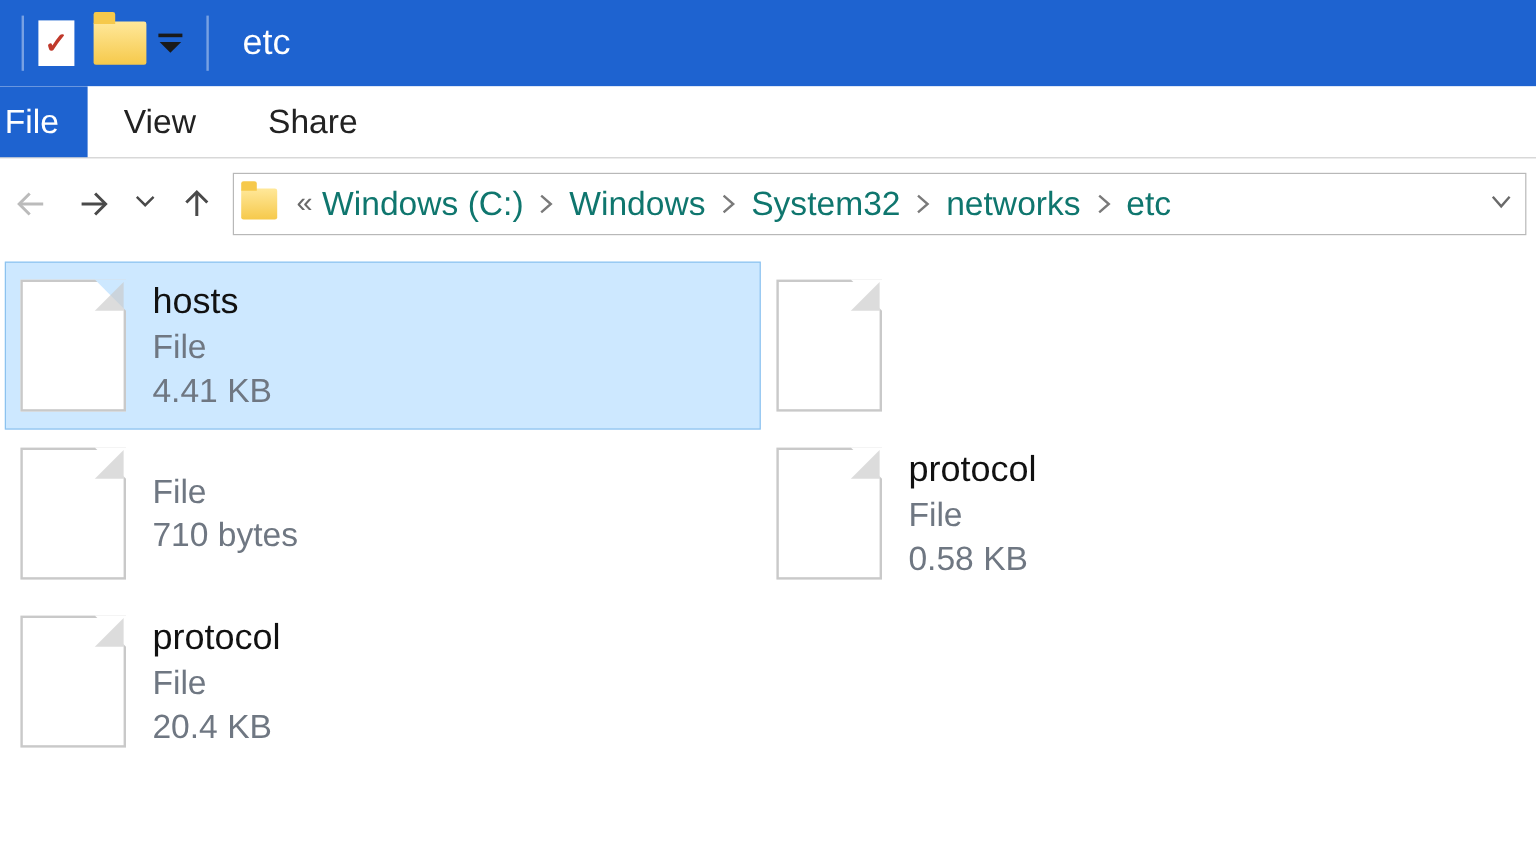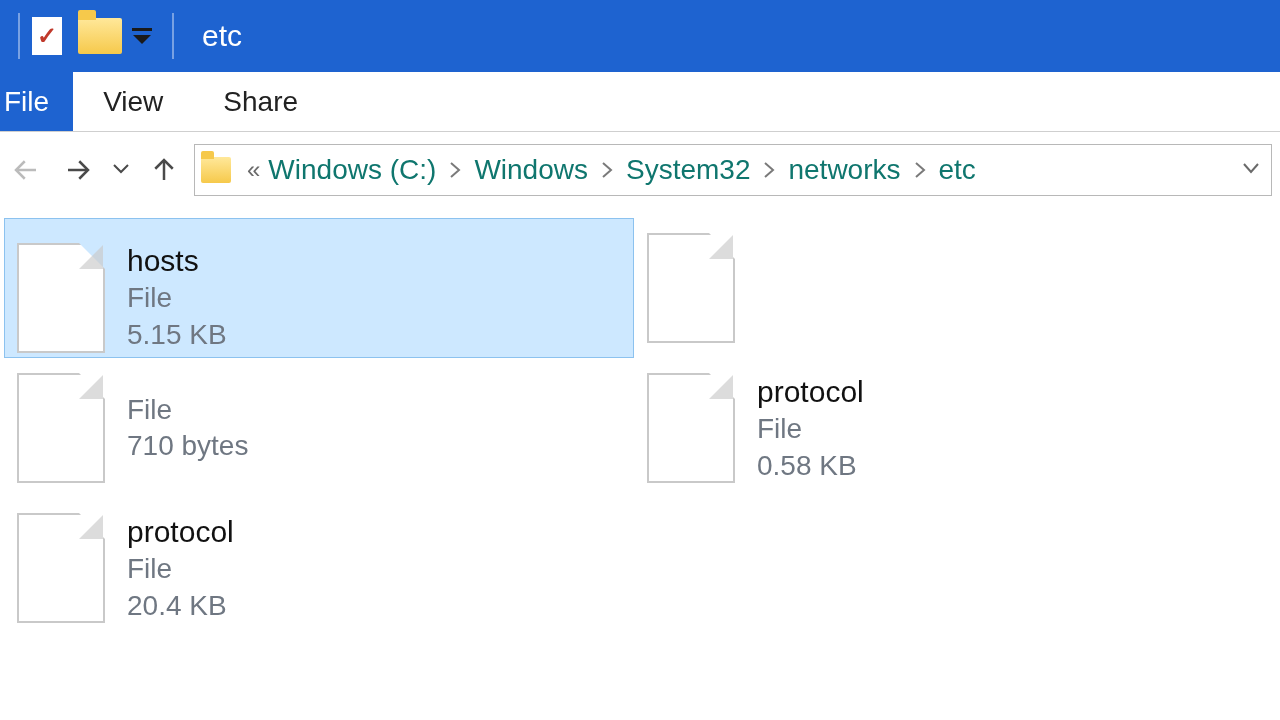--- a/index.html
+++ b/index.html
@@ -199,21 +199,20 @@
     .file-item {
       display: flex;
       align-items: center;
       gap: 22px;
       padding: 4px 8px;
       border: 1px solid transparent;
     }
     .file-item.selected {
       background: #cde8ff;
       border: 1px solid #8cc2ef;
-      align-items: flex-end;
     }
     .file-icon {
       width: 88px;
       height: 110px;
       border: 2px solid #c9c9c9;
       background: #fff;
       position: relative;
       flex-shrink: 0;
       margin-left: 4px;
     }
@@ -333,21 +332,21 @@
   </div>
 </div>
 
 <div class="file-pane">
 
   <div class="file-item selected">
     <div class="file-icon"></div>
     <div class="file-text">
       <span class="file-name">hosts</span>
       <span class="file-type">File</span>
-      <span class="file-size">5.15 KB</span>
+      <span class="file-size">4.41 KB</span>
     </div>
   </div>
 
   <div class="file-item">
     <div class="file-icon"></div>
   </div>
 
   <div class="file-item">
     <div class="file-icon"></div>
     <div class="file-text">

